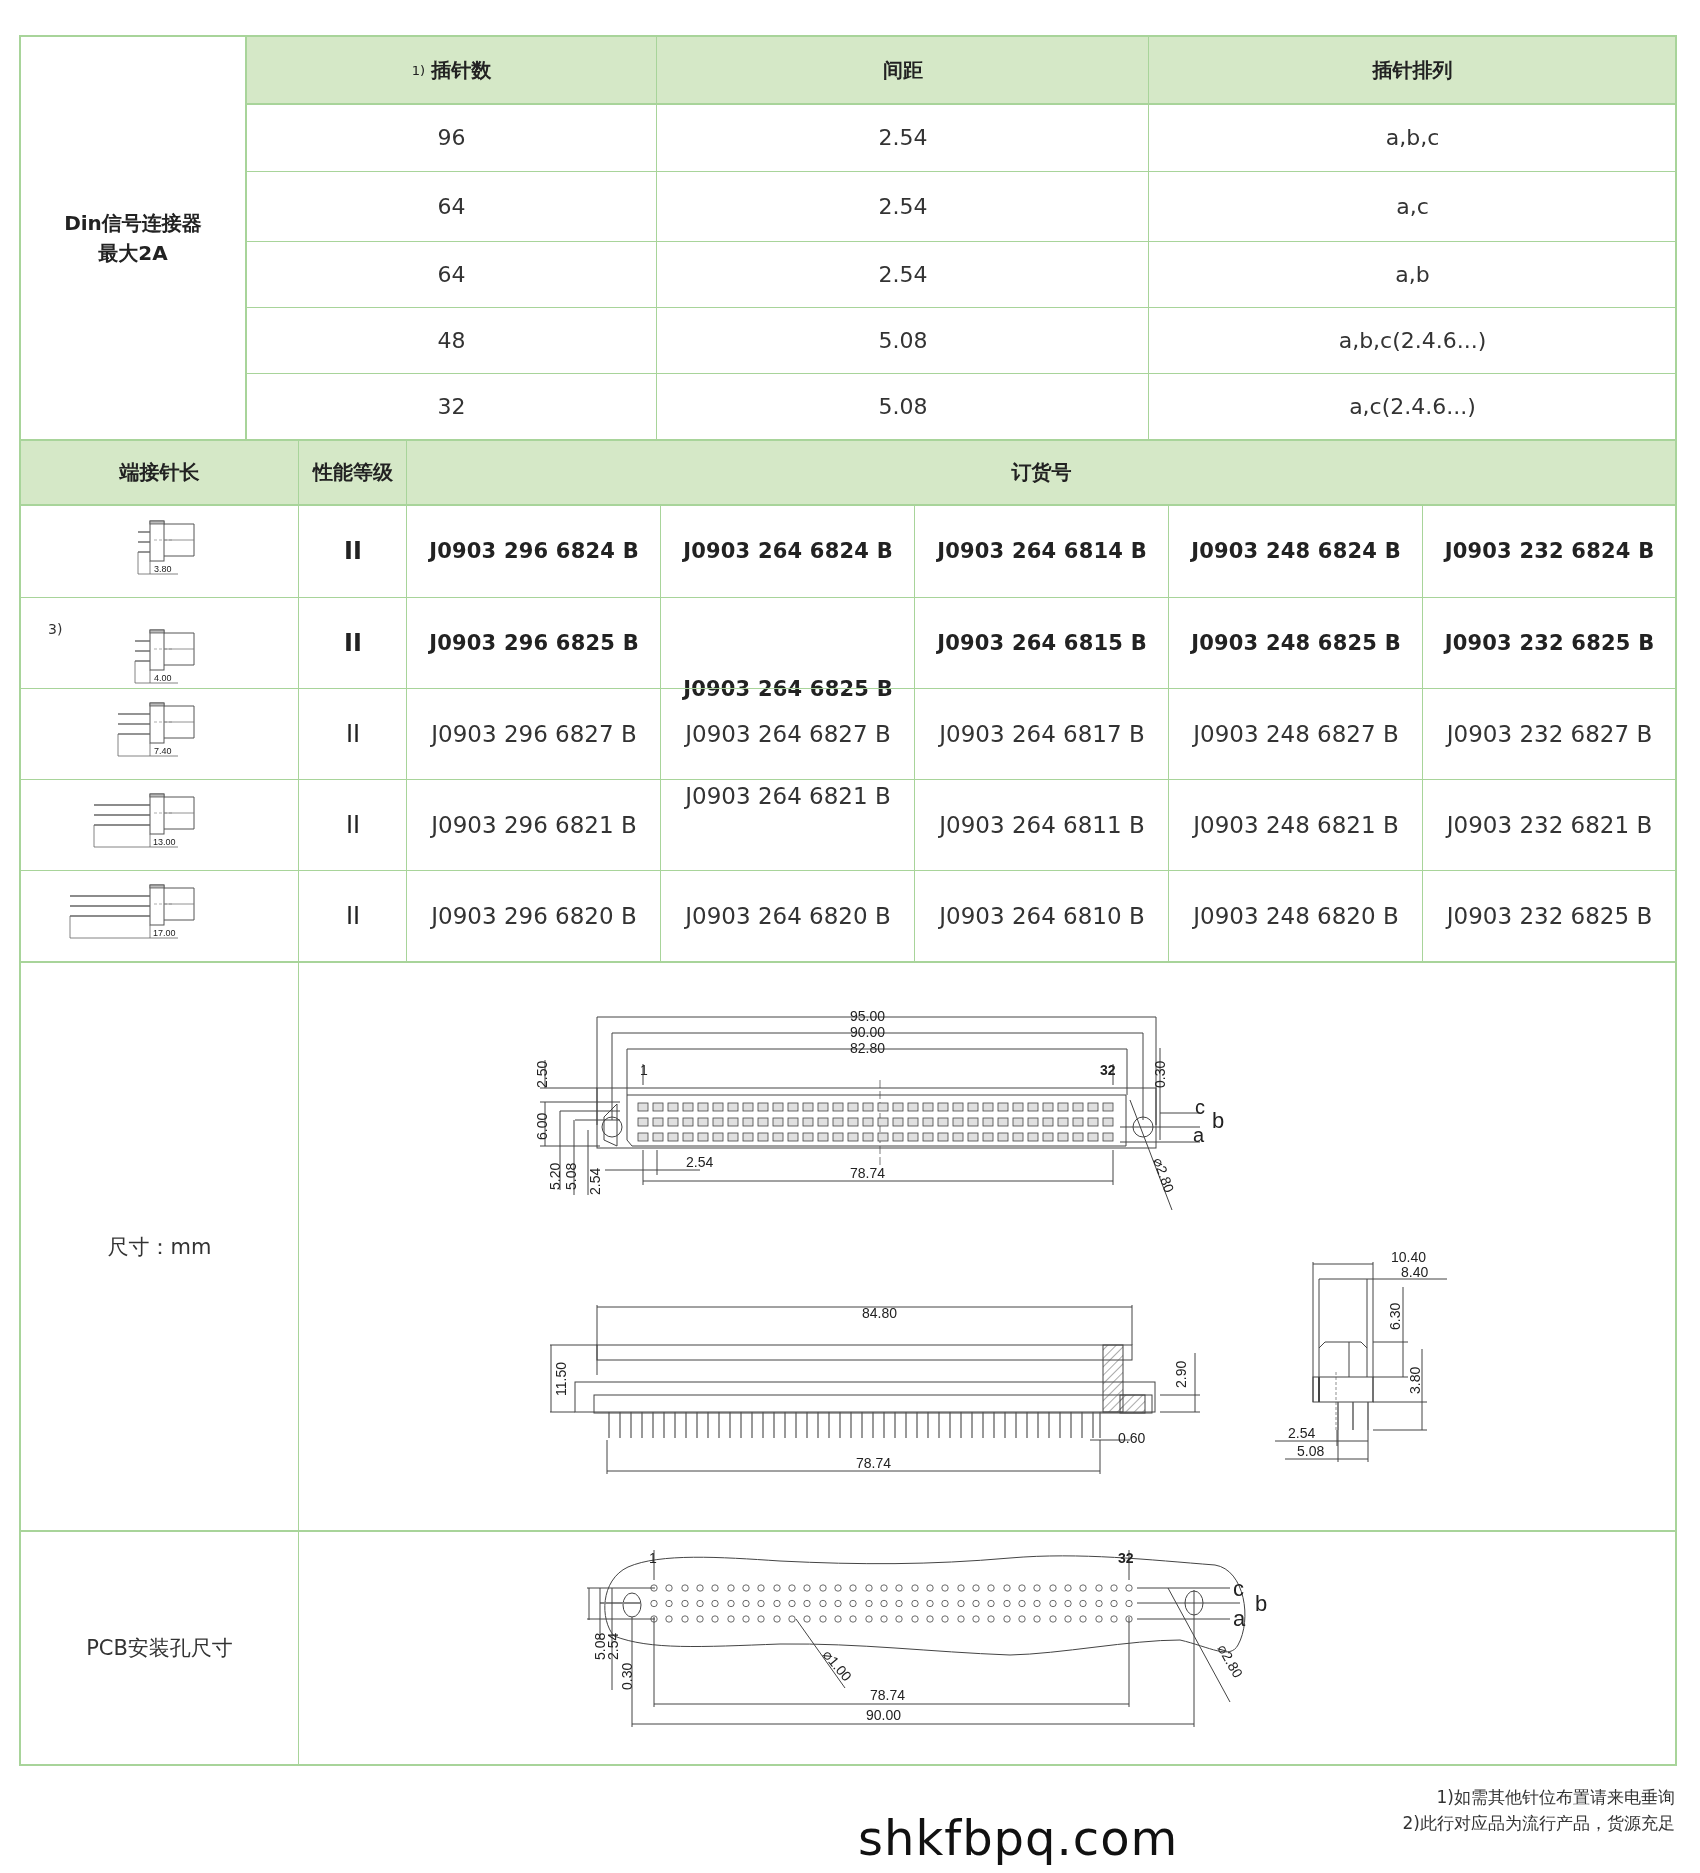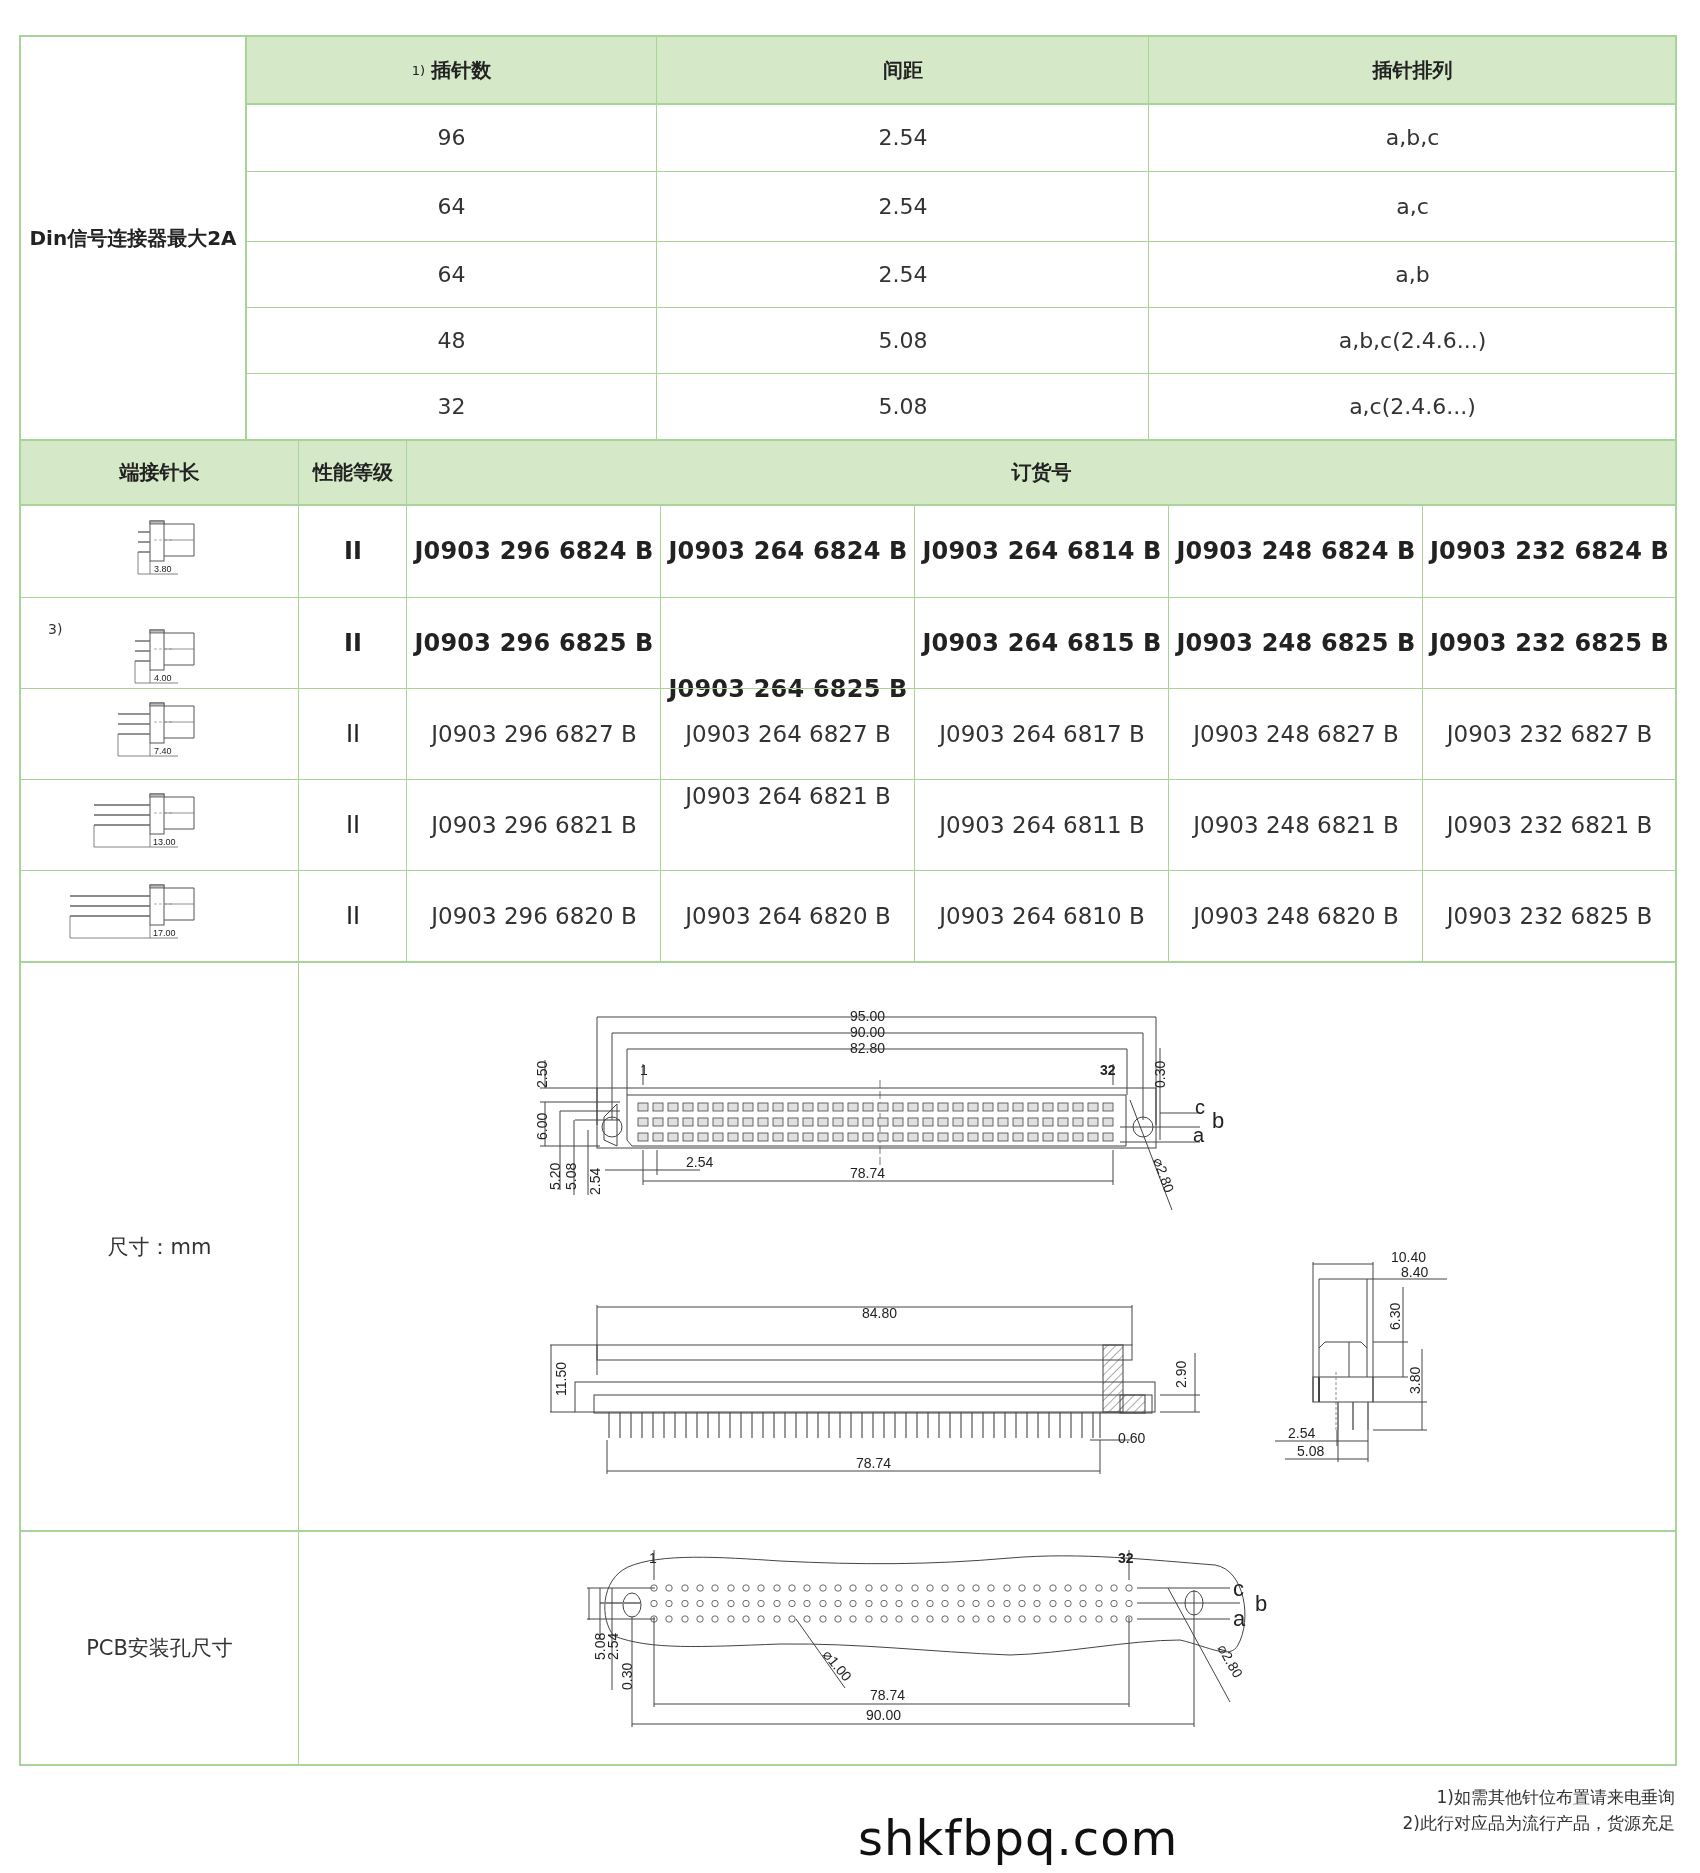--- a/index.html
+++ b/index.html
@@ -2,21 +2,21 @@
 <html><head>
 <meta charset="utf-8">
 <style>
   html, body { margin:0; padding:0; background:#ffffff; }
   body { width:1700px; height:1873px; position:relative; font-family:"DejaVu Sans","Liberation Sans",sans-serif; color:#2a2a2a; overflow:hidden; }
   .abs { position:absolute; }
   .cell { position:absolute; box-sizing:border-box; display:flex; align-items:center; justify-content:center; text-align:center; }
   .hdr { background:#d5e8c7; font-weight:bold; font-size:20px; color:#222; }
   .gl { position:absolute; background:#a8d49a; }
   .val { font-size:22px; color:#333; }
-  .ord-b { font-size:24px; font-weight:bold; color:#222; letter-spacing:0.2px; }
+  .ord-b { font-size:21px; font-weight:bold; color:#222; letter-spacing:0.2px; }
   .ord-n { font-size:23px; color:#333; }
   .grade { font-size:24px; color:#222; }
   .grade.b { font-weight:bold; }
   .side-label { font-size:21px; color:#333; }
   .title-label { font-size:20px; font-weight:bold; color:#222; line-height:30px; }
   .sup { font-size:13px; font-weight:normal; margin-right:6px; }
   .note { position:absolute; right:25px; font-size:17px; color:#333; text-align:right; }
   .watermark { position:absolute; left:858px; top:1810px; font-size:48px; letter-spacing:1px; color:#111; font-family:"DejaVu Sans",sans-serif; }
   svg text { font-family:"Liberation Sans",sans-serif; fill:#222; }
 </style>
@@ -25,21 +25,21 @@
 
 <div>
 
   <div class="cell hdr" style="left:246px;top:36px;width:411px;height:68px;">
     <span class="sup">1)</span>
     <span>插针数</span>
   </div>
   <div class="cell hdr" style="left:657px;top:36px;width:492px;height:68px;">间距</div>
   <div class="cell hdr" style="left:1149px;top:36px;width:527px;height:68px;">插针排列</div>
 
-  <div class="cell" style="left:20px;top:36px;width:226px;height:404px;flex-direction:row;">
+  <div class="cell" style="left:20px;top:36px;width:226px;height:404px;flex-direction:column;">
     <span class="title-label">Din信号连接器</span>
     <span class="title-label">最大2A</span>
   </div>
 
   <div class="cell val" style="left:246px;top:104px;width:411px;height:67px;">96</div>
   <div class="cell val" style="left:657px;top:104px;width:492px;height:67px;">2.54</div>
   <div class="cell val" style="left:1149px;top:104px;width:527px;height:67px;">a,b,c</div>
 
   <div class="cell val" style="left:246px;top:171px;width:411px;height:70px;">64</div>
   <div class="cell val" style="left:657px;top:171px;width:492px;height:70px;">2.54</div>

